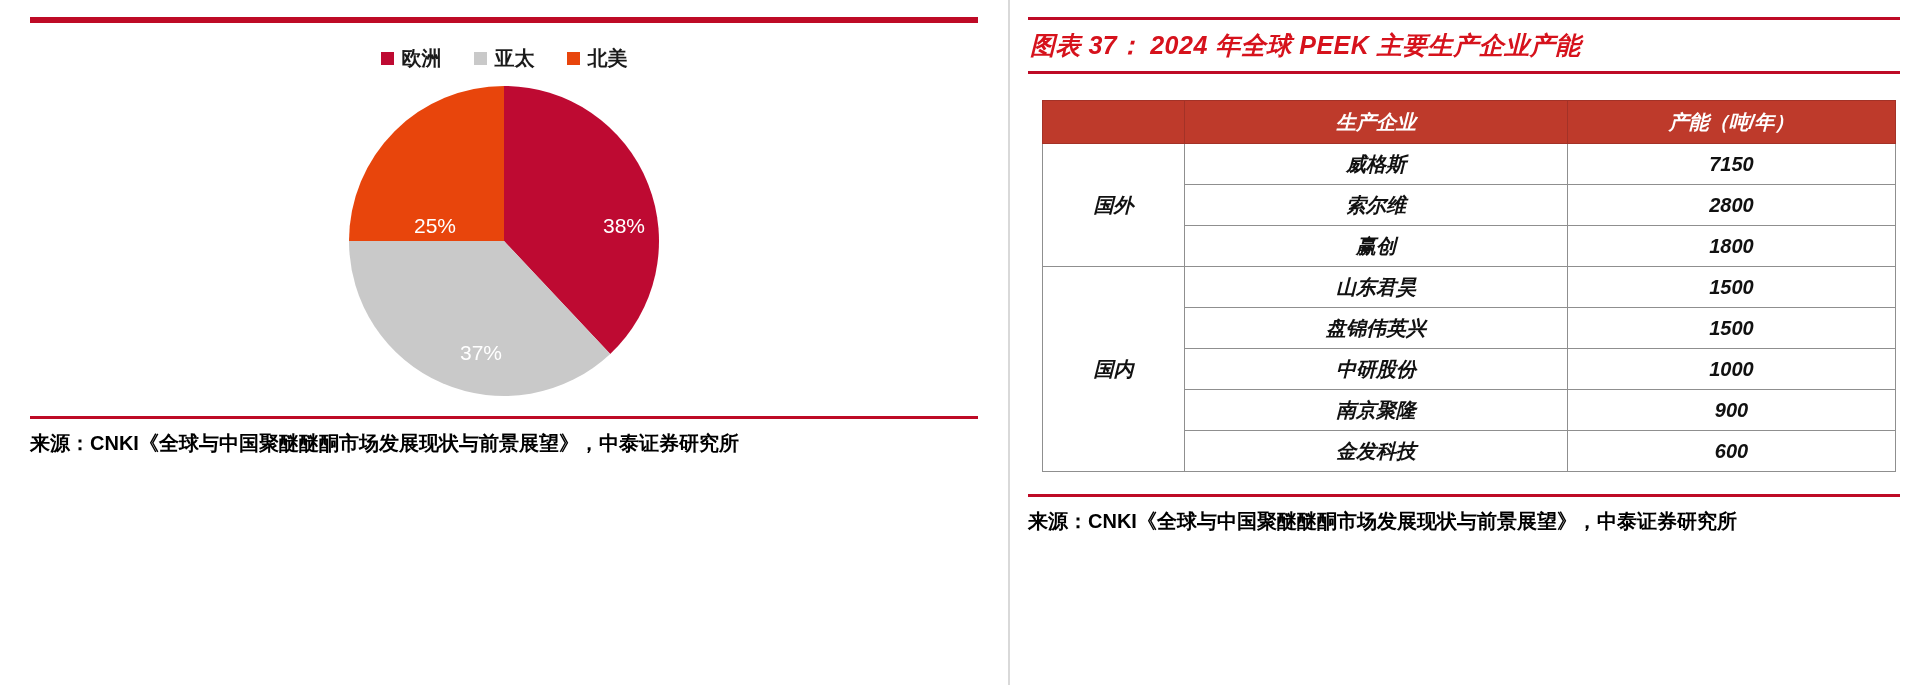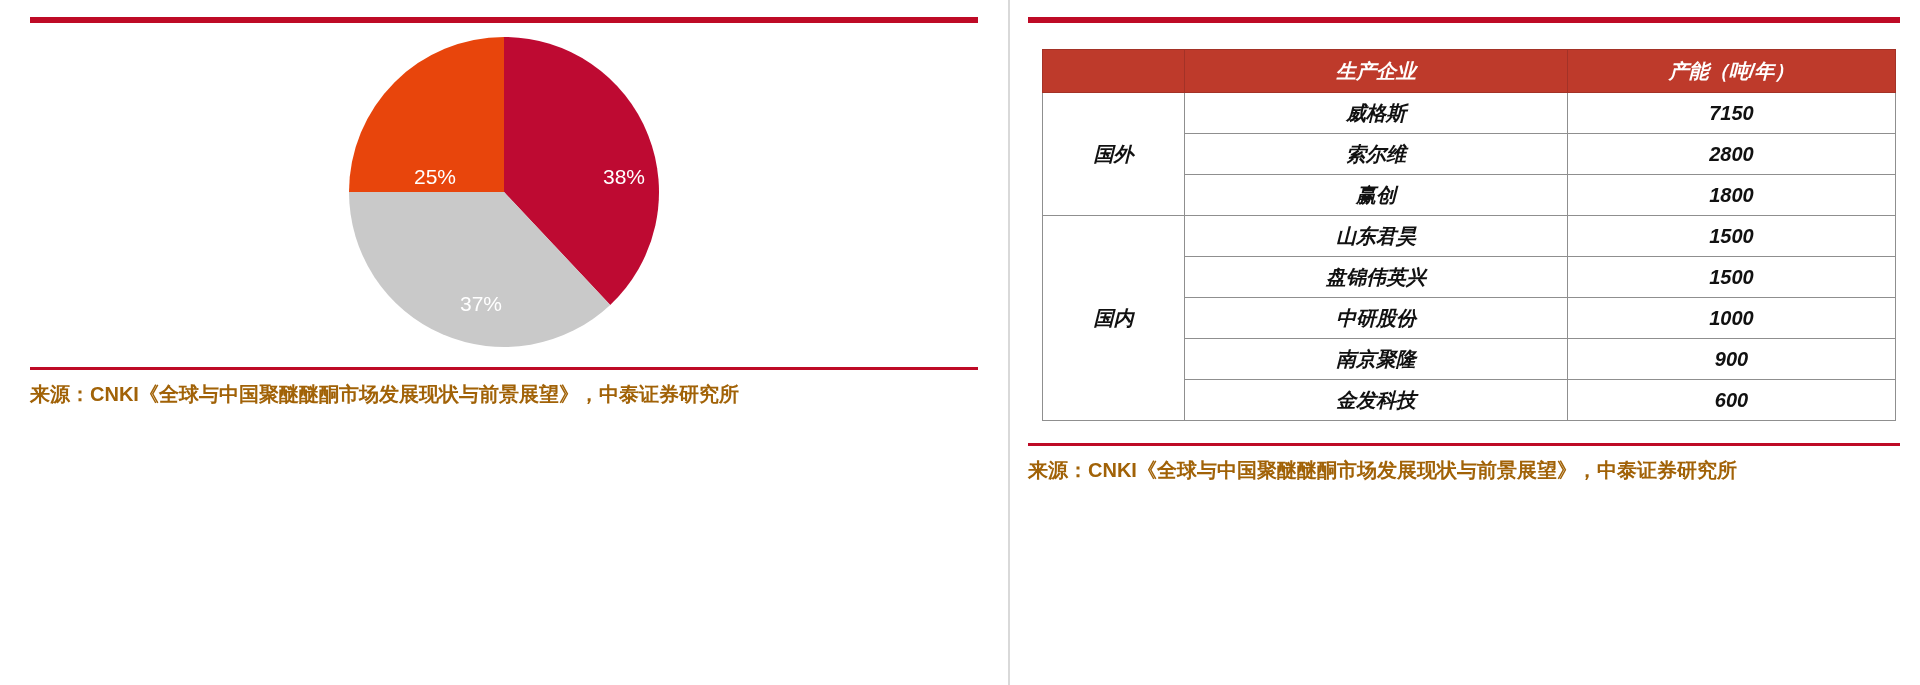--- a/index.html
+++ b/index.html
@@ -99,21 +99,21 @@
     position: absolute;
     font-size: 21px;
     font-weight: normal;
     color: #ffffff;
   }
   .lbl-eu { left: 541px; top: 136px; margin-left: 32px; }
   .lbl-ap { left: 430px; top: 263px; }
   .lbl-na { left: 384px; top: 105px; color: #ffffff; margin-top: 31px; }
   .source {
     font-size: 20px;
-    color: #a16207;
+    color: #000000;
     font-weight: bold;
     line-height: 33px;
     padding-top: 8px;
     letter-spacing: 0px;
   }
   .src-wrap-left { margin-top: 8px; }
   .src-wrap-right { margin-top: 10px; }
   
   .table-wrap {
     margin-top: 26px;
@@ -162,20 +162,34 @@
 <body>
 
 <div class="page">
 
   <div class="panel panel-left">
     <div class="title-block">
       <div class="rule-top"></div>
       <div class="rule-bottom"></div>
     </div>
 
+    <div class="legend">
+      <div class="legend-item">
+        <span class="legend-swatch" style="background:#BE0A32"></span>
+        <span>欧洲</span>
+      </div>
+      <div class="legend-item">
+        <span class="legend-swatch" style="background:#C9C9C9"></span>
+        <span>亚太</span>
+      </div>
+      <div class="legend-item">
+        <span class="legend-swatch" style="background:#E8450C"></span>
+        <span>北美</span>
+      </div>
+    </div>
 
     <div class="pie-wrap">
       <svg class="pie" width="350" height="330" viewBox="0 0 350 330">
 
         <path d="M175,163 L175,8 A155,155 0 0,1 281.2,275.9 Z" fill="#BE0A32"></path>
 
         <path d="M175,163 L281.2,275.9 A155,155 0 0,1 20,163 Z" fill="#C9C9C9"></path>
 
         <path d="M175,163 L20,163 A155,155 0 0,1 175,8 Z" fill="#E8450C"></path>
       </svg>
@@ -188,20 +202,21 @@
       <div class="rule-bottom"></div>
       <div class="source">来源：CNKI《全球与中国聚醚醚酮市场发展现状与前景展望》，中泰证券研究所</div>
     </div>
   </div>
 
   <div class="divider"></div>
 
   <div class="panel panel-right">
     <div class="title-block">
       <div class="rule-top"></div>
+      <div class="fig-title">图表 37： 2024 年全球 PEEK 主要生产企业产能</div>
       <div class="rule-bottom"></div>
     </div>
 
     <div class="table-wrap">
       <table class="cap">
         <colgroup>
           <col class="col-group">
           <col class="col-comp">
           <col class="col-cap">
         </colgroup>

